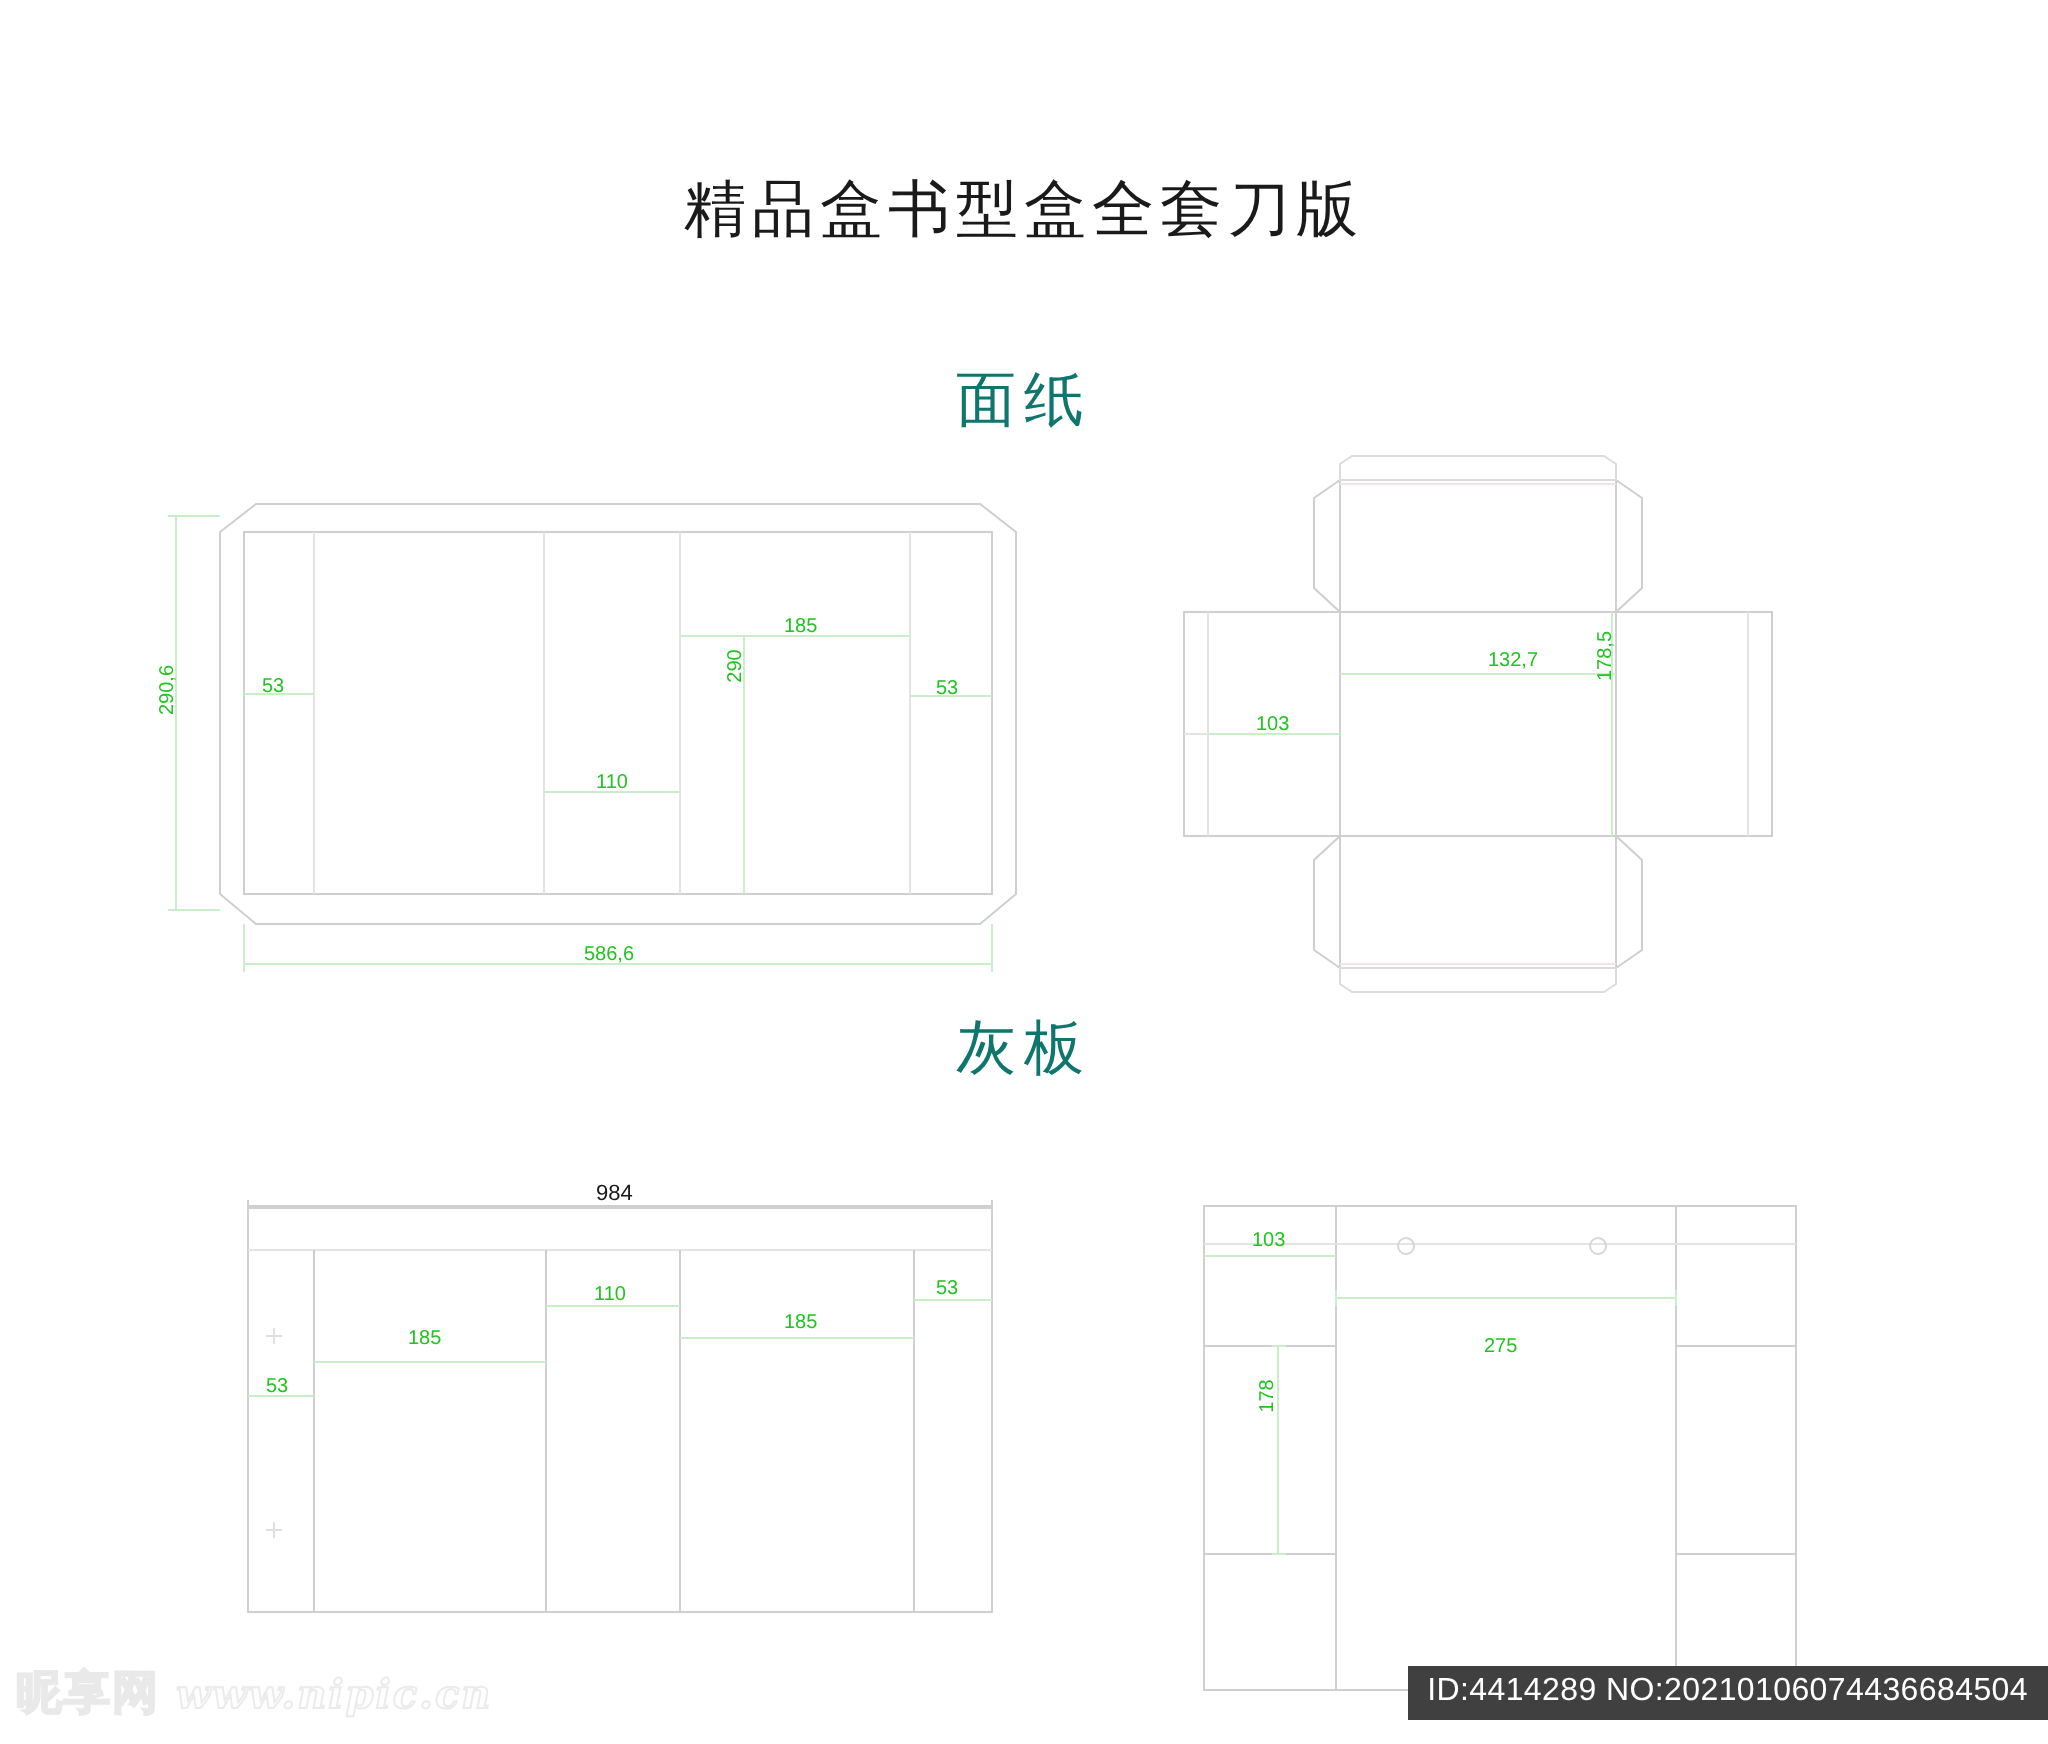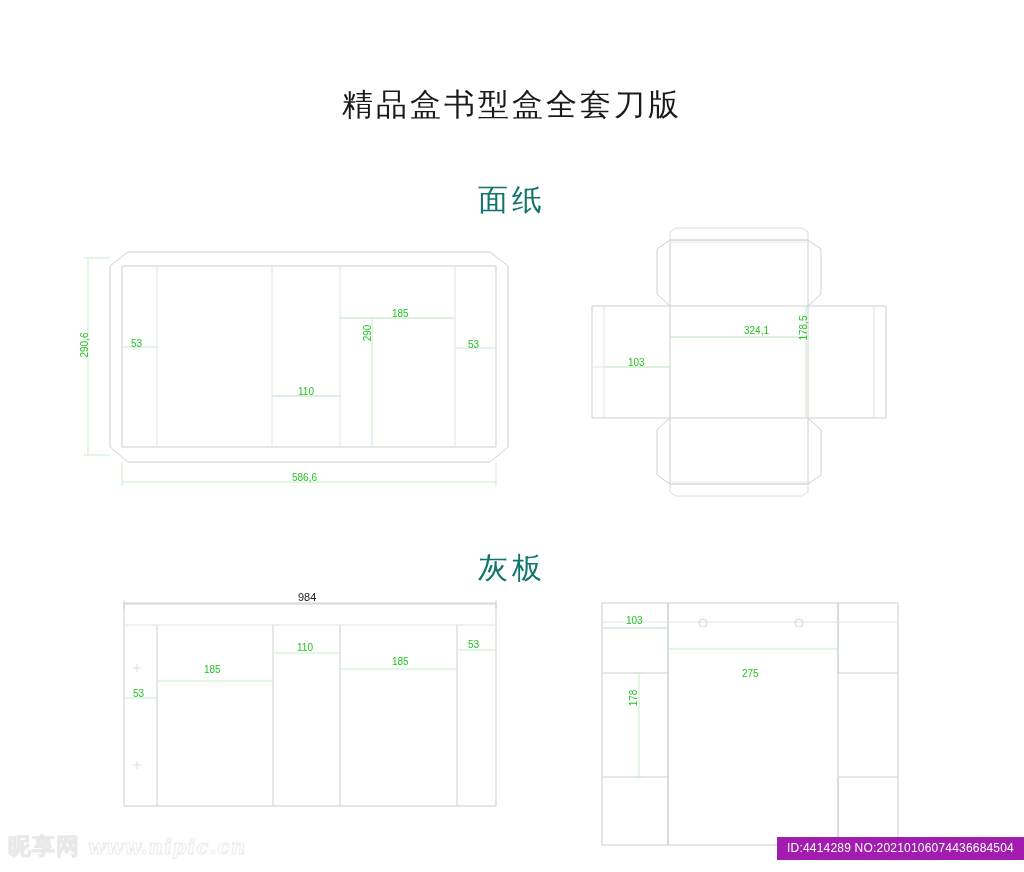--- a/index.html
+++ b/index.html
@@ -18,21 +18,21 @@
     font-family:"DejaVu Serif","Liberation Serif",serif;
     font-size:31px;color:#1a1a1a;letter-spacing:3px;
     font-weight:400;white-space:nowrap;
   }
   .section-head{
     position:absolute;width:1024px;left:0;text-align:center;
     font-family:"DejaVu Serif","Liberation Serif",serif;
     font-size:30px;color:#0f766e;letter-spacing:4px;font-weight:400;
   }
   #head-mianzhi{top:180px;}
-  #head-huiban{top:548px;}
+  #head-huiban{top:504px;}
 
   
   .dim{
     position:absolute;color:#22c421;
     font-size:10px;font-family:"Liberation Sans","DejaVu Sans",sans-serif;
     white-space:nowrap;line-height:1;
   }
   .dim.vert{transform-origin:center center;}
   .dim-black{
     position:absolute;color:#1a1a1a;font-size:11px;
@@ -53,22 +53,22 @@
     text-shadow:0 0 0 #d8d8d8;
     letter-spacing:1px;font-weight:700;
   }
   .wm-url{
     font-family:"DejaVu Serif","Liberation Serif",serif;
     font-style:italic;font-size:20px;color:#ffffff;
     -webkit-text-stroke:1px #dcdcdc;letter-spacing:1px;font-weight:700;
   }
   .idbar{
     position:absolute;right:0;bottom:12px;
-    background:#a21caf;color:#ffffff;
-    font-size:12px;padding:4px 10px 5px 10px;
+    background:#404040;color:#ffffff;
+    font-size:16px;padding:4px 10px 5px 10px;
     font-family:"Liberation Sans","DejaVu Sans",sans-serif;
     letter-spacing:.2px;white-space:nowrap;
   }
 </style>
 </head>
 <body>
 
 <div id="page-root">
 
   <svg id="canvas" viewBox="0 0 1024 872">
@@ -229,21 +229,21 @@
   <div class="dim" style="left:298px;top:387px;">110</div>
 
   <div class="dim vert" style="left:360px;top:328px;transform:rotate(-90deg);">290</div>
 
   <div class="dim" style="left:392px;top:309px;">185</div>
 
   <div class="dim" style="left:468px;top:340px;">53</div>
 
   <div class="dim" style="left:292px;top:473px;">586,6</div>
 
-  <div class="dim" style="left:744px;top:326px;">324,1</div>
+  <div class="dim" style="left:744px;top:326px;">132,7</div>
 
   <div class="dim vert" style="left:791px;top:323px;transform:rotate(-90deg);">178,5</div>
 
   <div class="dim" style="left:628px;top:358px;">103</div>
 
   <div class="dim-black" style="left:298px;top:592px;">984</div>
 
   <div class="dim" style="left:204px;top:665px;">185</div>
 
   <div class="dim" style="left:297px;top:643px;">110</div>

